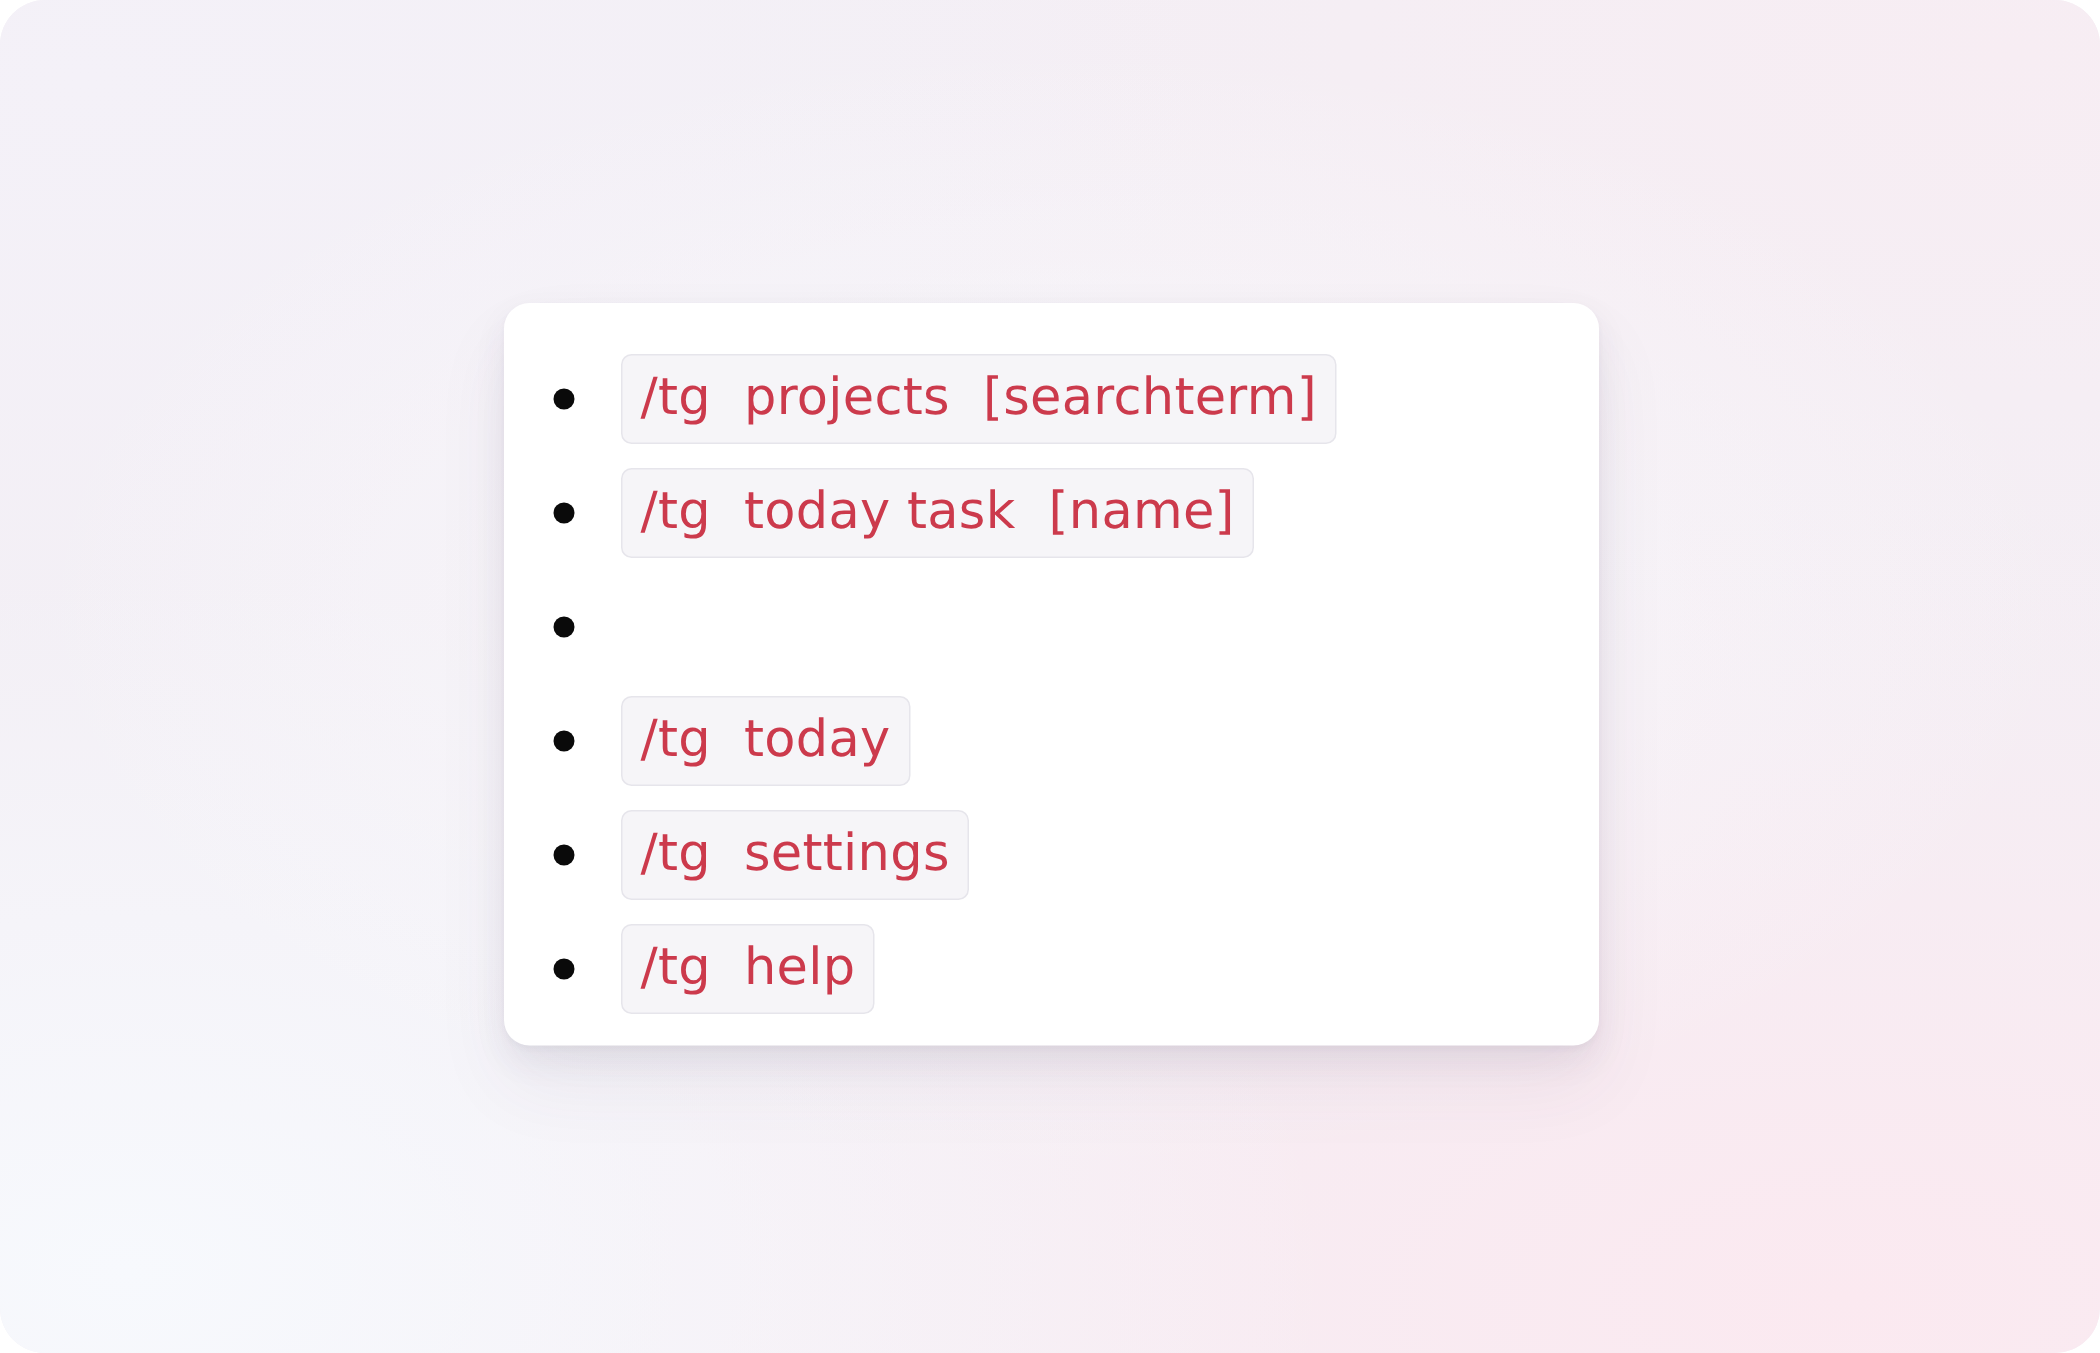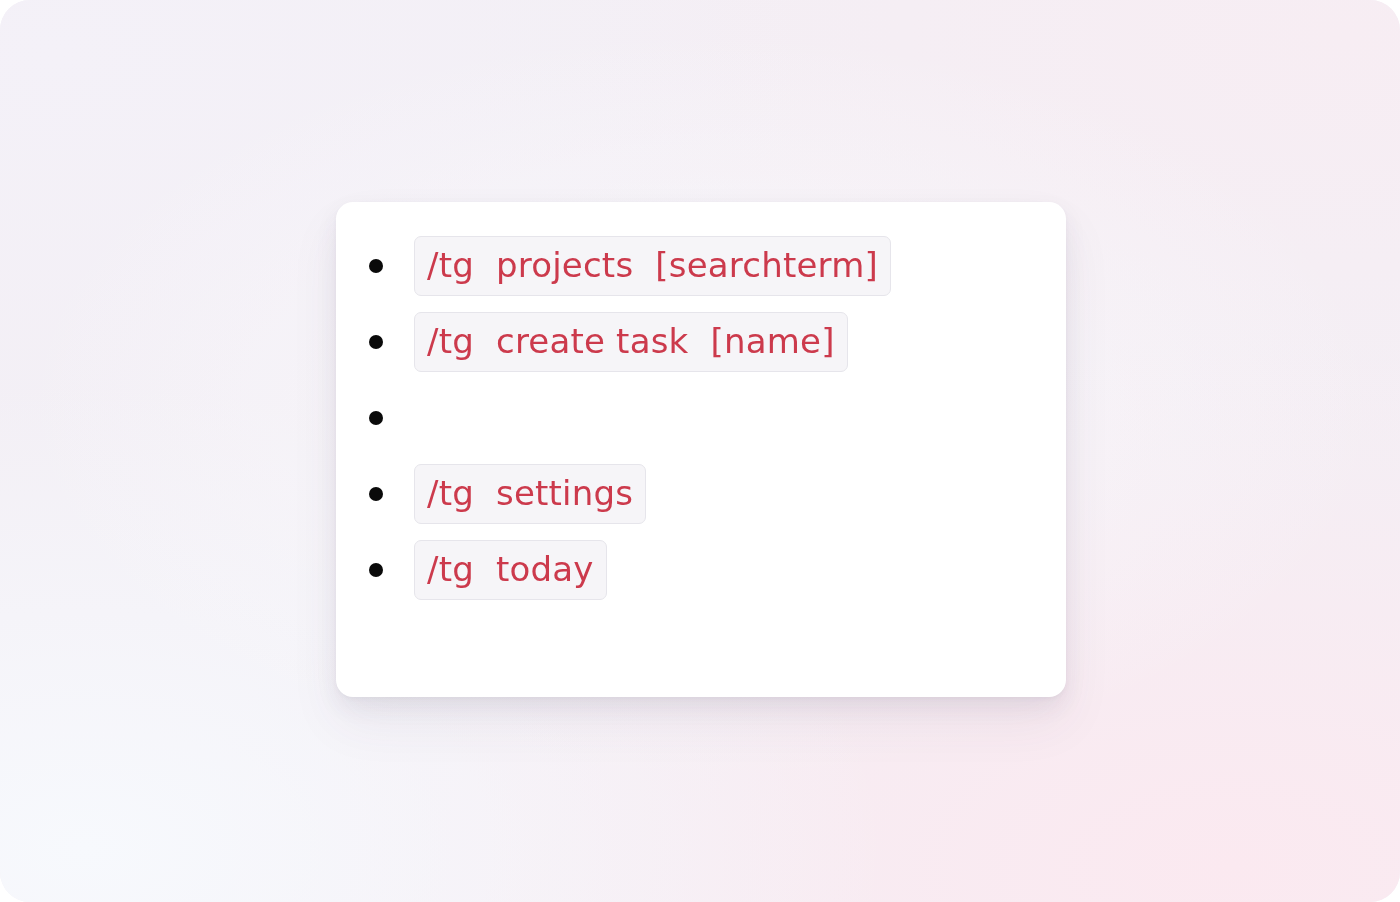--- a/index.html
+++ b/index.html
@@ -129,38 +129,44 @@
       <li class="command-row">
         <span class="bullet-icon"></span>
         <span class="chip-wrap">
           <code class="command-chip">/tg  projects  [searchterm]</code>
         </span>
       </li>
 
       <li class="command-row">
         <span class="bullet-icon"></span>
         <span class="chip-wrap">
-          <code class="command-chip">/tg  create task  [name]</code>
+          <code class="command-chip">/tg  today task  [name]</code>
         </span>
       </li>
 
       <li class="command-row">
         <span class="bullet-icon"></span>
+      </li>
+
+      <li class="command-row">
+        <span class="bullet-icon"></span>
+        <span class="chip-wrap">
+          <code class="command-chip">/tg  today</code>
+        </span>
       </li>
 
       <li class="command-row">
         <span class="bullet-icon"></span>
         <span class="chip-wrap">
           <code class="command-chip">/tg  settings</code>
         </span>
       </li>
 
       <li class="command-row">
         <span class="bullet-icon"></span>
         <span class="chip-wrap">
-          <code class="command-chip">/tg  today</code>
+          <code class="command-chip">/tg  help</code>
         </span>
       </li>
-
 
     </ul>
   </div>
 </div>
 
 </body></html>

